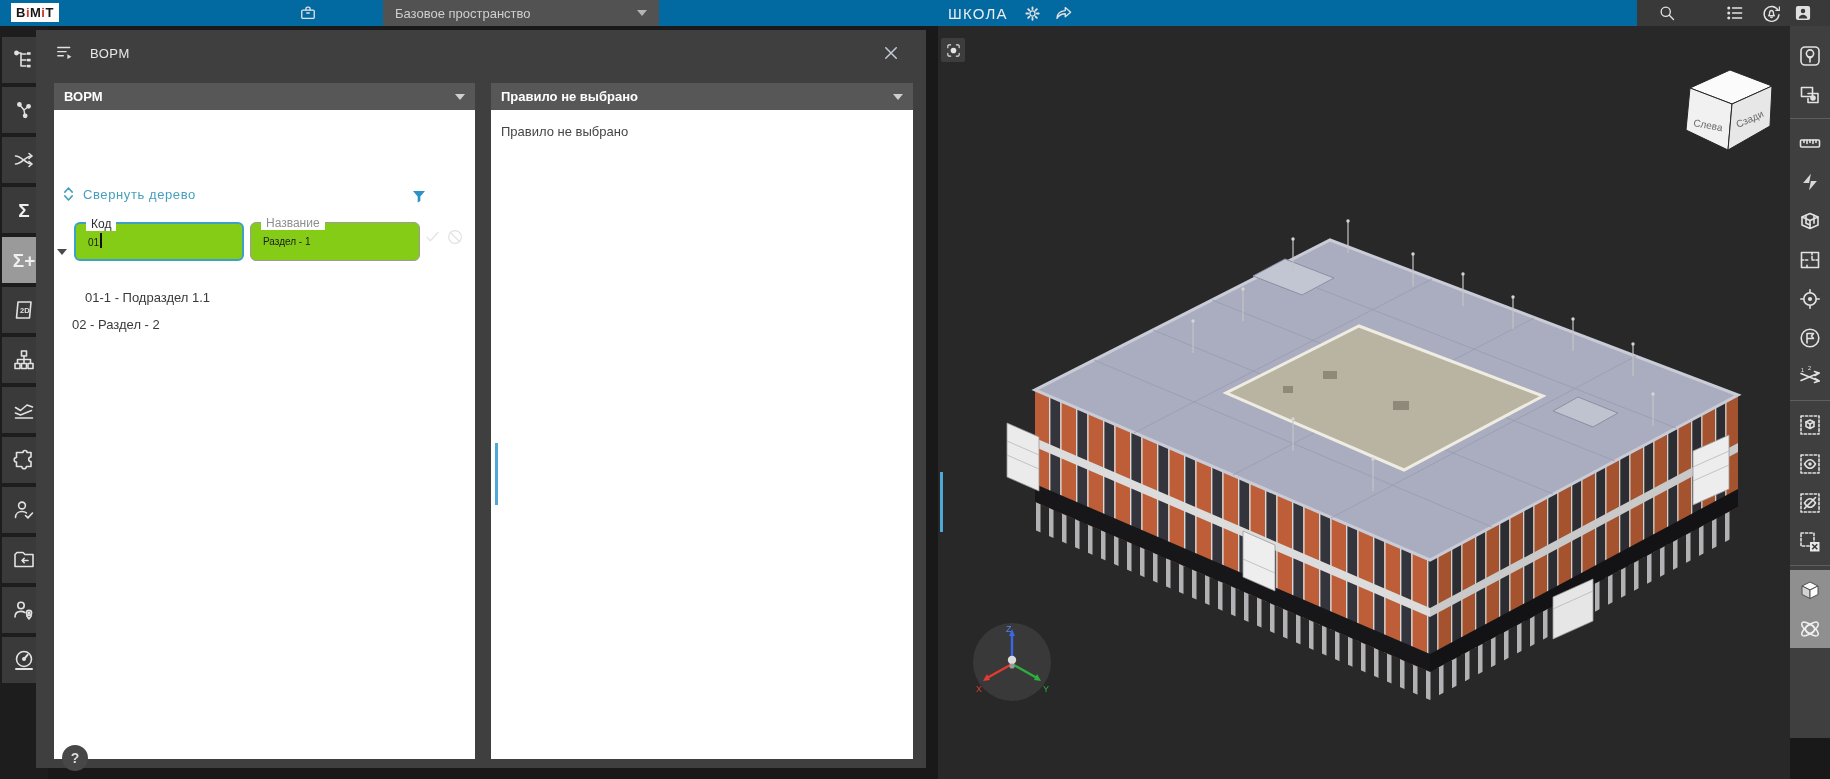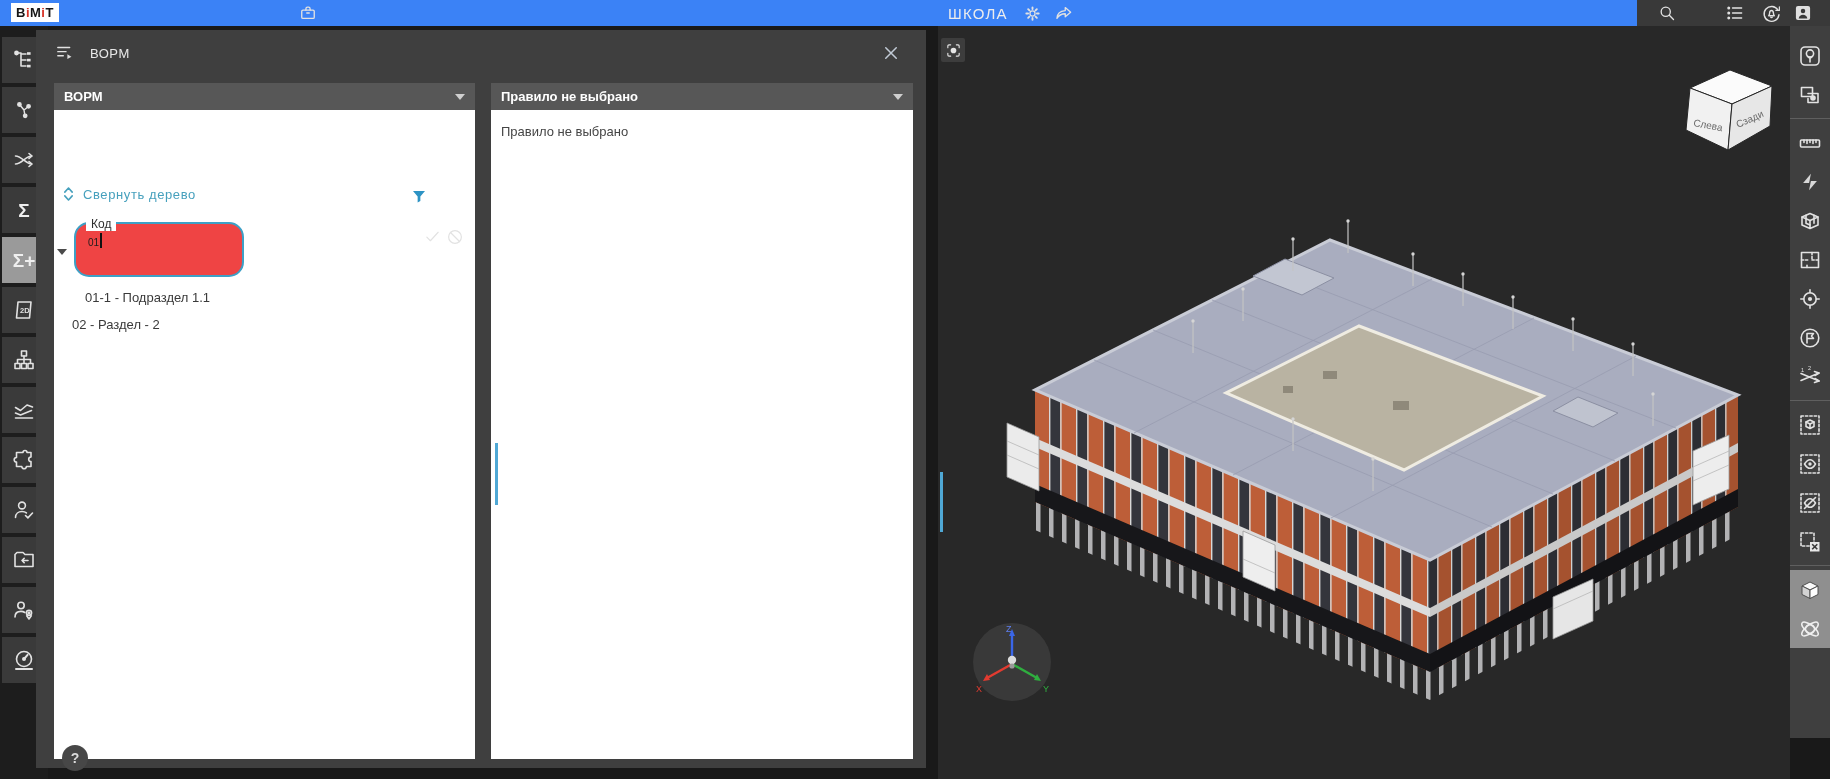--- a/index.html
+++ b/index.html
@@ -1,19 +1,19 @@
 <!DOCTYPE html>
 <html><head>
 <meta charset="utf-8">
 <style>
   html,body{margin:0;padding:0;}
   body{width:1830px;height:779px;position:relative;overflow:hidden;background:#191919;
        font-family:"Liberation Sans","DejaVu Sans",sans-serif;}
   
-  .topbar{position:absolute;left:0;top:0;width:1830px;height:26px;background:#3b82f6;}
+  .topbar{position:absolute;left:0;top:0;width:1830px;height:26px;background:#0369a1;}
   .logo{position:absolute;left:11px;top:3px;height:19px;line-height:19px;background:#fff;
         padding:0 5px;font-size:13px;font-weight:bold;color:#161616;letter-spacing:.5px;}
   .logo .red{color:#d63227;}
   .tbic{position:absolute;top:1px;width:24px;height:24px;display:flex;align-items:center;justify-content:center;}
   .workspace{position:absolute;left:383px;top:0;width:276px;height:26px;background:#525252;
              display:flex;align-items:center;padding:0 12px;box-sizing:border-box;color:#cfcfcf;font-size:13px;}
   .tri-down{width:0;height:0;border-left:5px solid transparent;border-right:5px solid transparent;border-top:6px solid #b5b5b5;}
   .workspace .tri-down{margin-left:auto;}
   .project{position:absolute;left:948px;top:0;height:26px;line-height:27px;color:#ededed;font-size:15px;letter-spacing:1.2px;}
   .tb-right{position:absolute;left:1637px;top:0;width:193px;height:26px;background:#393939;}
@@ -38,21 +38,21 @@
   .panel-head .tri-down{margin-left:auto;border-top-color:#cfcfcf;}
   .panel-body{position:relative;height:649px;background:#fff;overflow:hidden;}
   .select-field{position:absolute;left:12px;top:11px;width:395px;height:45px;border:1px solid #8f8f8f;border-radius:5px;}
   .flabel{position:absolute;top:-7px;left:10px;background:#fff;padding:0 5px;font-size:11px;color:#8f8f8f;white-space:nowrap;}
   .select-field .fvalue{position:absolute;left:14px;top:0;line-height:45px;font-size:15px;color:#222;}
   .select-field .tri-down{position:absolute;right:12px;top:19px;border-top-color:#555;}
   .collapse-row{position:absolute;left:8px;top:76px;display:flex;align-items:center;gap:8px;
                 color:#46a0bd;font-size:13px;letter-spacing:.6px;}
   .filter-btn{position:absolute;left:356px;top:78px;width:22px;height:22px;}
   .expand-caret{position:absolute;left:3px;top:139px;border-top-color:#4a4a4a;}
-  .tf{position:absolute;top:112px;height:55px;border-radius:15px;background:#ef4444;box-sizing:border-box;}
+  .tf{position:absolute;top:112px;height:39px;border-radius:6px;background:#84cc16;box-sizing:border-box;}
   .tf.code{left:20px;width:170px;border:2px solid #3da0c6;}
   .tf.name{left:196px;width:170px;border:1px solid #9b9b9b;}
   .tf .fvalue{position:absolute;left:12px;top:0;line-height:38px;font-size:10px;color:#1c1c1c;}
   .tf.code .flabel{color:#2e2e2e;font-size:12px;}
   .tf.name .flabel{font-size:12px;}
   .caret-bar{display:inline-block;width:1.5px;height:15px;background:#111;vertical-align:-2px;margin-left:1px;}
   .row-act{position:absolute;top:118px;width:18px;height:18px;}
   .tree-item{position:absolute;font-size:13px;color:#3a3a3a;white-space:nowrap;}
   .rule-text{position:absolute;left:10px;top:14px;font-size:13px;color:#454545;}
   .rh{position:absolute;width:3px;background:#4fa8d5;z-index:5;}
@@ -81,20 +81,24 @@
   <div class="tbic" style="left:296px">
     <svg width="20" height="20" viewBox="0 0 24 24">
         <g class="ic">
           <rect x="4.5" y="8.5" width="15" height="10" rx="1.5"></rect>
           <path d="M9.5 8.5V7a2 2 0 0 1 2-2h1a2 2 0 0 1 2 2v1.5"></path>
           <path d="M10.5 12h3"></path>
         </g>
       </svg>
   </div>
 
+  <div class="workspace">
+    <span>Базовое пространство</span>
+    <span class="tri-down"></span>
+  </div>
 
   <div class="project">ШКОЛА</div>
 
   <div class="tbic" style="left:1020px">
     <svg width="19" height="19" viewBox="0 0 24 24">
         <g class="ic">
           <circle cx="12" cy="12" r="3.2"></circle>
           <path d="M12 4.2v2.2M12 17.6v2.2M4.2 12h2.2M17.6 12h2.2M6.5 6.5l1.6 1.6M15.9 15.9l1.6 1.6M17.5 6.5l-1.6 1.6M8.1 15.9l-1.6 1.6" stroke-width="2.4"></path>
         </g>
       </svg>
@@ -298,20 +302,24 @@
         <svg width="18" height="18" viewBox="0 0 24 24">
             <path d="M4 4h16l-6.2 7.4v5.8l-3.6 2.2v-8L4 4z" fill="#2d93c4"></path>
           </svg>
       </div>
 
       <div class="tri-down expand-caret"></div>
 
       <div class="tf code">
         <span class="flabel">Код</span>
         <span class="fvalue"><span>01</span><span class="caret-bar"></span></span>
+      </div>
+      <div class="tf name">
+        <span class="flabel">Название</span>
+        <span class="fvalue">Раздел - 1</span>
       </div>
 
       <div class="row-act" style="left:370px">
         <svg width="17" height="17" viewBox="0 0 24 24">
             <path class="ic" stroke="#7c7c7c" d="M4 13l5 5L20 6"></path>
           </svg>
       </div>
       <div class="row-act" style="left:392px">
         <svg width="18" height="18" viewBox="0 0 24 24">
             <g class="ic" stroke="#7c7c7c">

